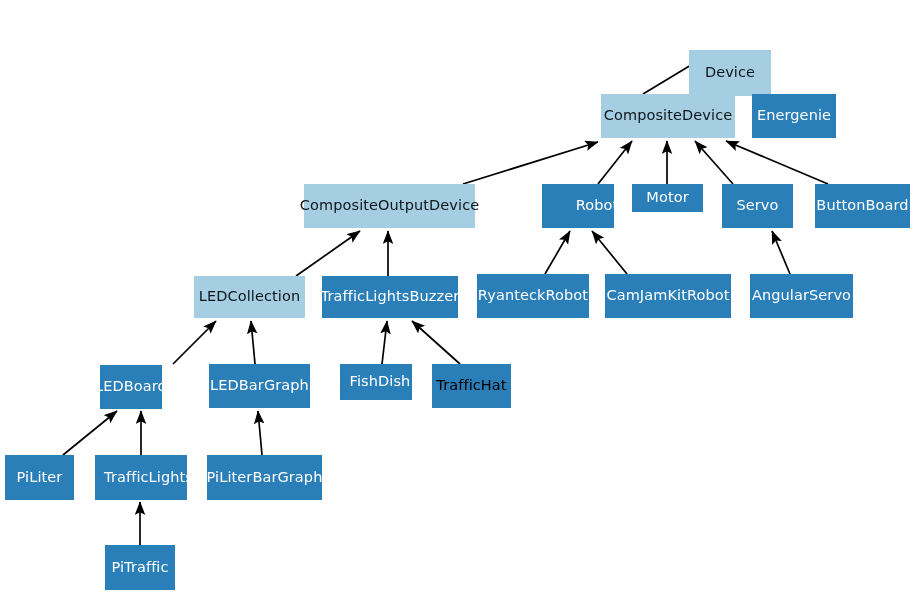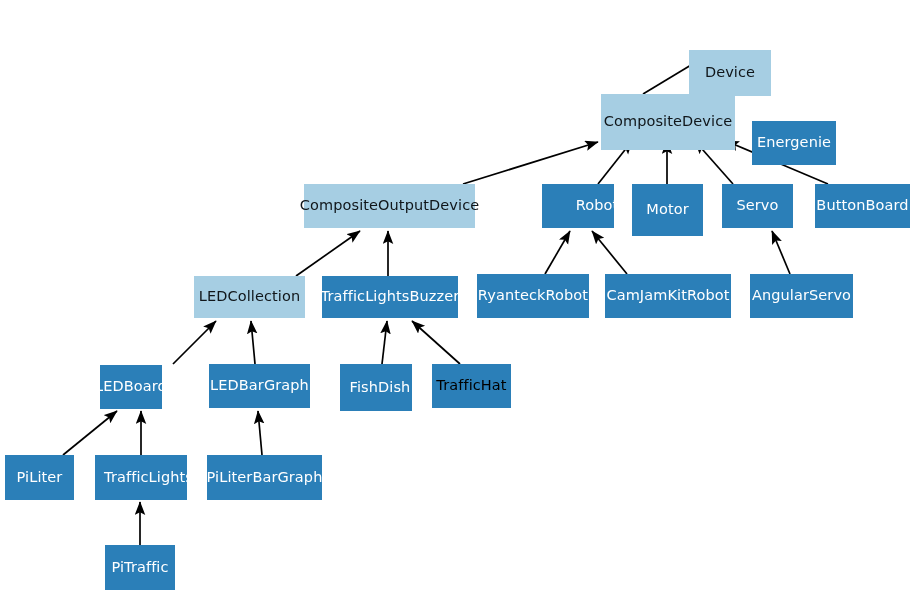--- a/index.html
+++ b/index.html
@@ -75,33 +75,33 @@
         <line x1="63" y1="455" x2="117" y2="411" stroke="#000000" stroke-width="1.7" marker-end="url(#arrowhead)"></line>
         <line x1="141" y1="455" x2="141" y2="411" stroke="#000000" stroke-width="1.7" marker-end="url(#arrowhead)"></line>
         <line x1="262" y1="455" x2="258" y2="411" stroke="#000000" stroke-width="1.7" marker-end="url(#arrowhead)"></line>
         <line x1="140" y1="545" x2="140" y2="502" stroke="#000000" stroke-width="1.7" marker-end="url(#arrowhead)"></line>
       </g>
   </svg>
   <div id="nodes-layer">
       <div class="node base" style="left: 689px; top: 8px; width: 82px; height: 46px; background: rgb(166, 206, 227); color: rgb(16, 22, 26); margin-top: 42px;">
         <span>Device</span>
       </div>
-      <div class="node base" style="left: 601px; top: 94px; width: 134px; height: 56px; background: rgb(166, 206, 227); color: rgb(16, 22, 26);">
+      <div class="node base" style="left: 601px; top: 94px; width: 134px; height: 44px; background: rgb(166, 206, 227); color: rgb(16, 22, 26);">
         <span>CompositeDevice</span>
       </div>
-      <div class="node concrete" style="left: 752px; top: 94px; width: 84px; height: 44px; background: rgb(43, 127, 184); color: rgb(255, 255, 255); margin-top: 27px;">
+      <div class="node concrete" style="left: 752px; top: 94px; width: 84px; height: 44px; background: rgb(43, 127, 184); color: rgb(255, 255, 255);">
         <span>Energenie</span>
       </div>
       <div class="node base" style="left: 304px; top: 184px; width: 171px; height: 44px; background: rgb(166, 206, 227); color: rgb(16, 22, 26);">
         <span>CompositeOutputDevice</span>
       </div>
       <div class="node concrete" style="left: 542px; top: 184px; width: 72px; height: 44px; background: rgb(43, 127, 184); color: rgb(255, 255, 255); padding-left: 38px;">
         <span>Robot</span>
       </div>
-      <div class="node concrete" style="left: 632px; top: 184px; width: 71px; height: 52px; background: rgb(43, 127, 184); color: rgb(255, 255, 255);">
+      <div class="node concrete" style="left: 632px; top: 184px; width: 71px; height: 28px; background: rgb(43, 127, 184); color: rgb(255, 255, 255);">
         <span>Motor</span>
       </div>
       <div class="node concrete" style="left: 722px; top: 184px; width: 71px; height: 44px; background: rgb(43, 127, 184); color: rgb(255, 255, 255);">
         <span>Servo</span>
       </div>
       <div class="node concrete" style="left: 815px; top: 184px; width: 95px; height: 44px; background: rgb(43, 127, 184); color: rgb(255, 255, 255);">
         <span>ButtonBoard</span>
       </div>
       <div class="node base" style="left: 194px; top: 276px; width: 111px; height: 42px; background: rgb(166, 206, 227); color: rgb(16, 22, 26);">
         <span>LEDCollection</span>
@@ -117,21 +117,21 @@
       </div>
       <div class="node concrete" style="left: 750px; top: 274px; width: 103px; height: 44px; background: rgb(43, 127, 184); color: rgb(255, 255, 255);">
         <span>AngularServo</span>
       </div>
       <div class="node concrete" style="left: 100px; top: 365px; width: 62px; height: 44px; background: rgb(43, 127, 184); color: rgb(255, 255, 255);">
         <span>LEDBoard</span>
       </div>
       <div class="node concrete" style="left: 209px; top: 364px; width: 101px; height: 44px; background: rgb(43, 127, 184); color: rgb(255, 255, 255);">
         <span>LEDBarGraph</span>
       </div>
-      <div class="node concrete" style="left: 340px; top: 364px; width: 72px; height: 47px; background: rgb(43, 127, 184); color: rgb(255, 255, 255); padding-left: 8px;">
+      <div class="node concrete" style="left: 340px; top: 364px; width: 72px; height: 36px; background: rgb(43, 127, 184); color: rgb(255, 255, 255); padding-left: 8px;">
         <span>FishDish</span>
       </div>
       <div class="node concrete" style="left: 432px; top: 364px; width: 79px; height: 44px; background: rgb(43, 127, 184); color: #000000;">
         <span>TrafficHat</span>
       </div>
       <div class="node concrete" style="left: 5px; top: 455px; width: 69px; height: 45px; background: rgb(43, 127, 184); color: rgb(255, 255, 255);">
         <span>PiLiter</span>
       </div>
       <div class="node concrete" style="left: 95px; top: 455px; width: 92px; height: 45px; background: rgb(43, 127, 184); color: rgb(255, 255, 255); padding-left: 15px;">
         <span>TrafficLights</span>

